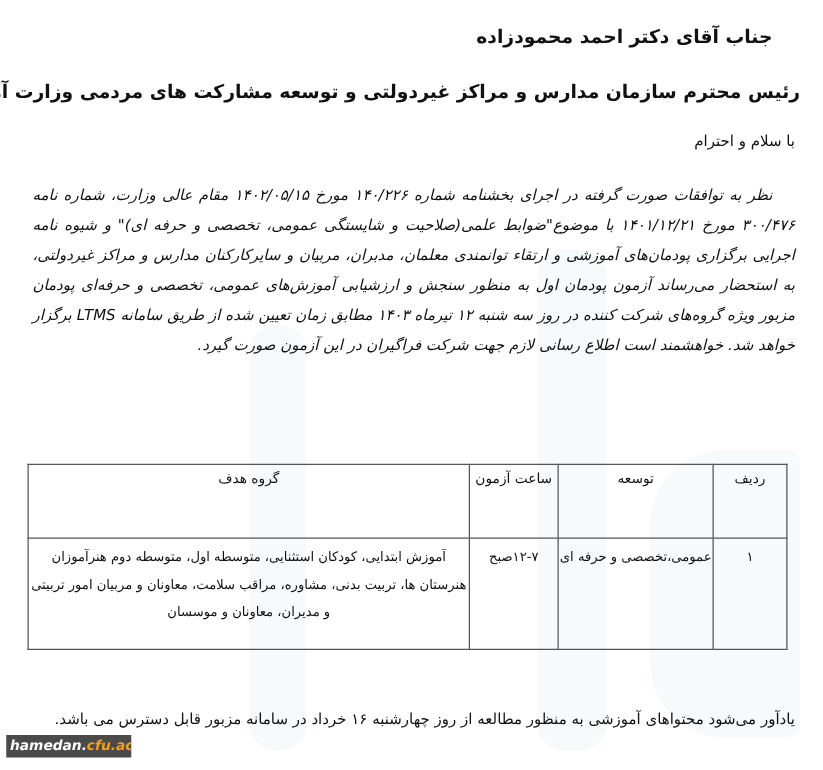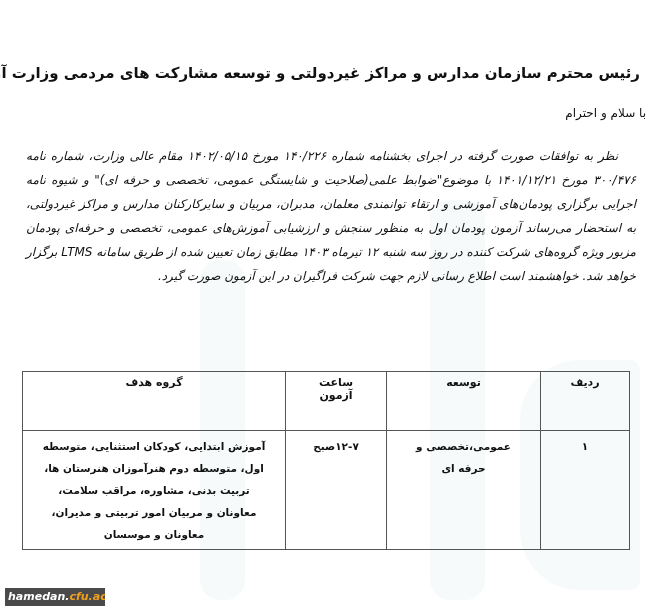--- a/index.html
+++ b/index.html
@@ -19,36 +19,36 @@
     .page { position: absolute; inset: 0; direction: rtl; }
     .addr1 {
       position: absolute; right: 40px; top: 20px;
       font-weight: bold; font-size: 15px; white-space: nowrap;
     }
     .addr2 {
       position: absolute; right: 18px; top: 64px;
       font-weight: bold; font-size: 15px; white-space: nowrap;
     }
     .greeting {
-      position: absolute; right: 12px; top: 106px;
+      position: absolute; right: 22px; top: 106px;
       font-size: 12px; white-space: nowrap; margin-left: 34px;
     }
     .body-text {
       position: absolute; right: 22px; top: 144px; width: 610px;
       font-size: 12px; line-height: 24px; text-align: justify;
       text-indent: 18px;
       font-style: italic;
     }
     .tbl {
       position: absolute; left: 22px; top: 371px; width: 608px;
       border-collapse: collapse; direction: rtl; font-size: 10.5px;
     }
     .tbl td, .tbl th {
-      border: 1.5px solid #555; vertical-align: top; padding: 4px 15px;
-      font-weight: bold; text-align: center;
+      border: 1.5px solid #555; vertical-align: top; padding: 4px 0;
+      font-weight: normal; text-align: center;
     }
     .tbl th { height: 50px; font-size: 11px; }
     .tbl td { height: 80px; line-height: 22px; }
     .c-row { width: 58px; text-align: right; }
     .c-exam { width: 123px; }
     .c-time { width: 70px; }
     .note {
       position: absolute; right: 22px; top: 568px;
       font-size: 12px; white-space: nowrap;
     }
@@ -62,20 +62,21 @@
     .badge .accent { color: #f0a020; }
   </style>
 </head>
 <body>
 
 <div class="watermark wm1"></div>
 <div class="watermark wm2"></div>
 <div class="watermark wm3"></div>
 
 <div class="page">
+  <div class="addr1">جناب آقای دکتر احمد محمودزاده</div>
   <div class="addr2">رئیس محترم سازمان مدارس و مراکز غیردولتی و توسعه مشارکت های مردمی وزارت آموزش و پرورش</div>
   <div class="greeting">با سلام و احترام</div>
   <div class="body-text">نظر به توافقات صورت گرفته در اجرای بخشنامه شماره ۱۴۰/۲۲۶ مورخ ۱۴۰۲/۰۵/۱۵ مقام عالی وزارت، شماره نامه ۳۰۰/۴۷۶ مورخ ۱۴۰۱/۱۲/۲۱ با موضوع"ضوابط علمی(صلاحیت و شایستگی عمومی، تخصصی و حرفه ای)" و شیوه نامه اجرایی برگزاری پودمان‌های آموزشی و ارتقاء توانمندی معلمان، مدبران، مربیان و سایرکارکنان مدارس و مراکز غیردولتی، به استحضار می‌رساند آزمون پودمان اول به منظور سنجش و ارزشیابی آموزش‌های عمومی، تخصصی و حرفه‌ای پودمان مزبور ویژه گروه‌های شرکت کننده در روز سه شنبه ۱۲ تیرماه ۱۴۰۳ مطابق زمان تعیین شده از طریق سامانه LTMS برگزار خواهد شد. خواهشمند است اطلاع رسانی لازم جهت شرکت فراگیران در این آزمون صورت گیرد.</div>
 
   <table class="tbl">
     <tbody>
         <tr>
       <th class="c-row">ردیف</th>
       <th class="c-exam">توسعه</th>
       <th class="c-time">ساعت آزمون</th>
@@ -83,15 +84,16 @@
     </tr>
     <tr>
       <td class="c-row">۱</td>
       <td class="c-exam">عمومی،تخصصی و حرفه ای</td>
       <td class="c-time">۱۲-۷صبح</td>
       <td>آموزش ابتدایی، کودکان استثنایی، متوسطه اول، متوسطه دوم هنرآموزان هنرستان ها، تربیت بدنی، مشاوره، مراقب سلامت، معاونان و مربیان امور تربیتی و مدیران، معاونان و موسسان</td>
     </tr>
   </tbody>
     </table>
 
+  <div class="note">یادآور می‌شود محتواهای آموزشی به منظور مطالعه از روز چهارشنبه ۱۶ خرداد در سامانه مزبور قابل دسترس می باشد.</div>
 </div>
 
 <div class="badge"><span>hamedan.</span><span class="accent">cfu.ac.ir</span></div>
 
 </body></html>

